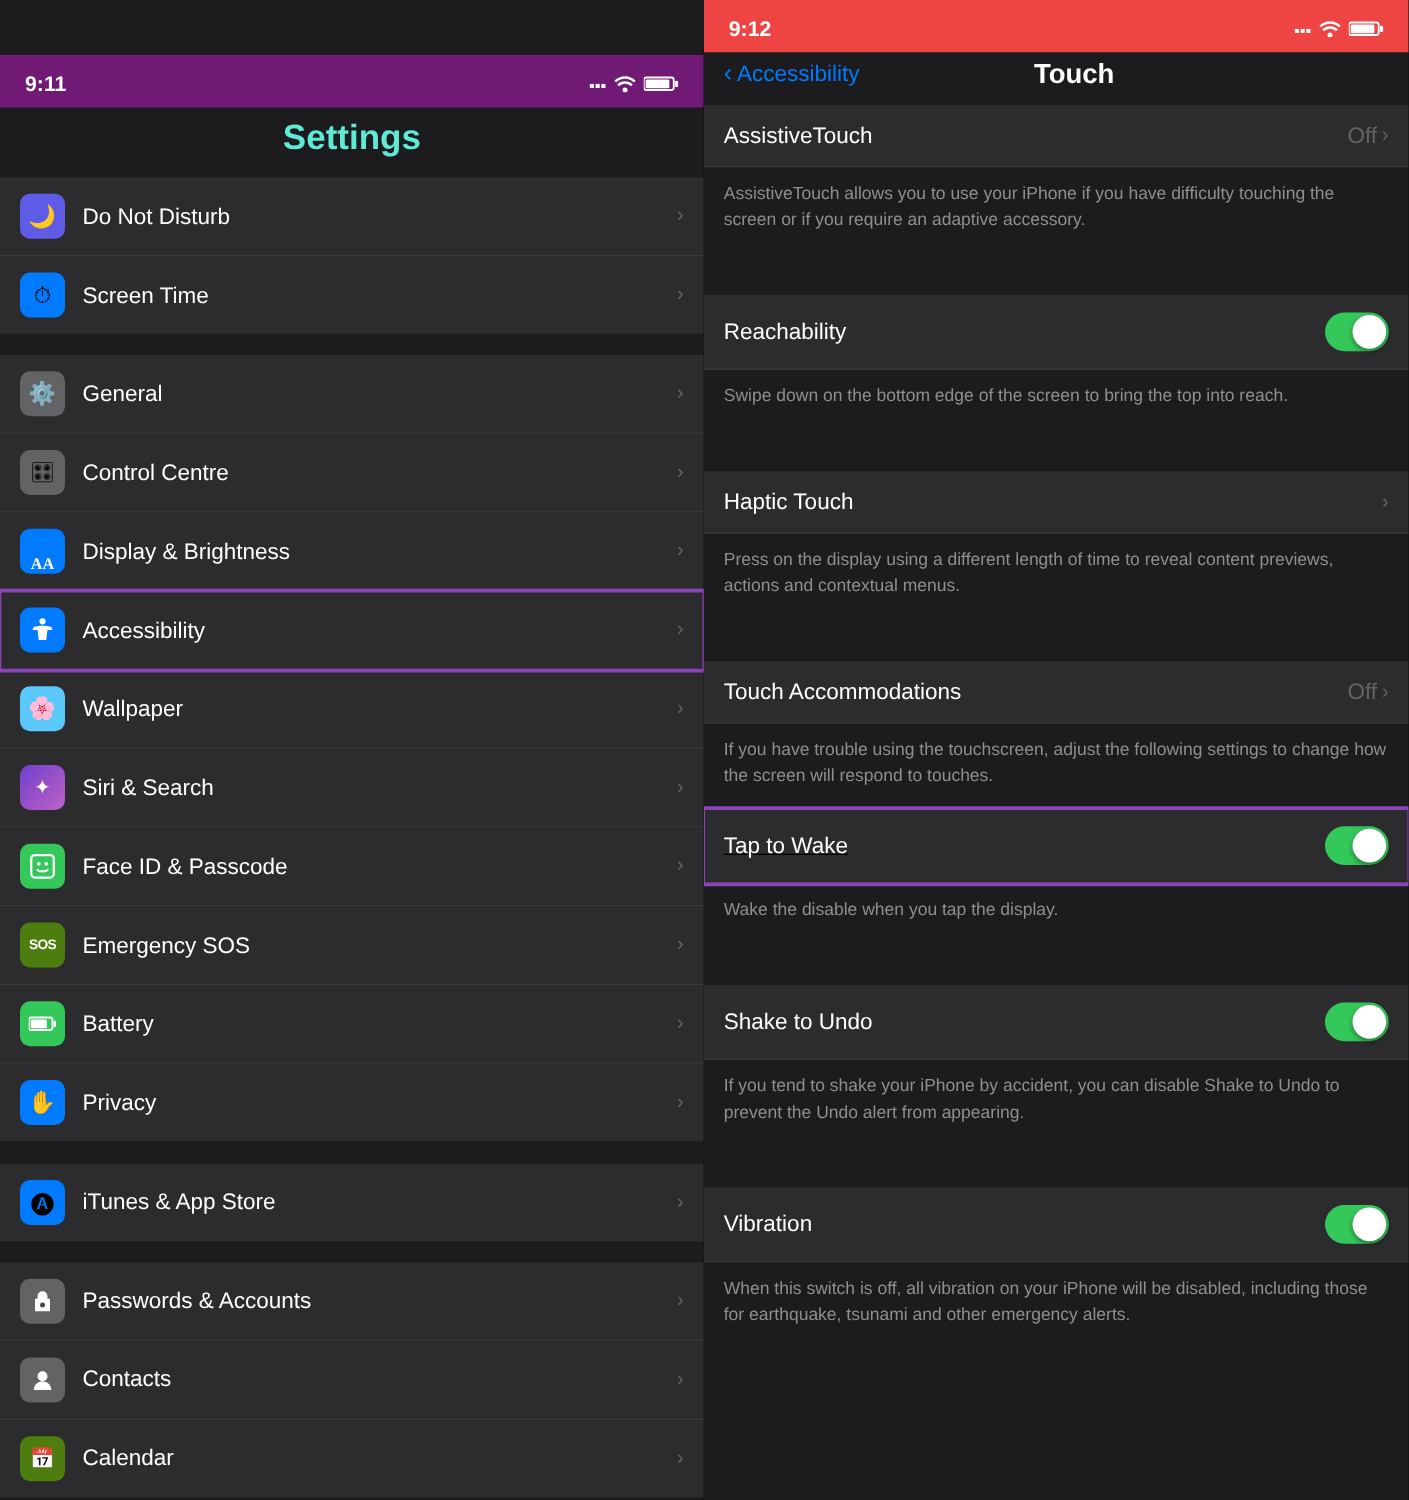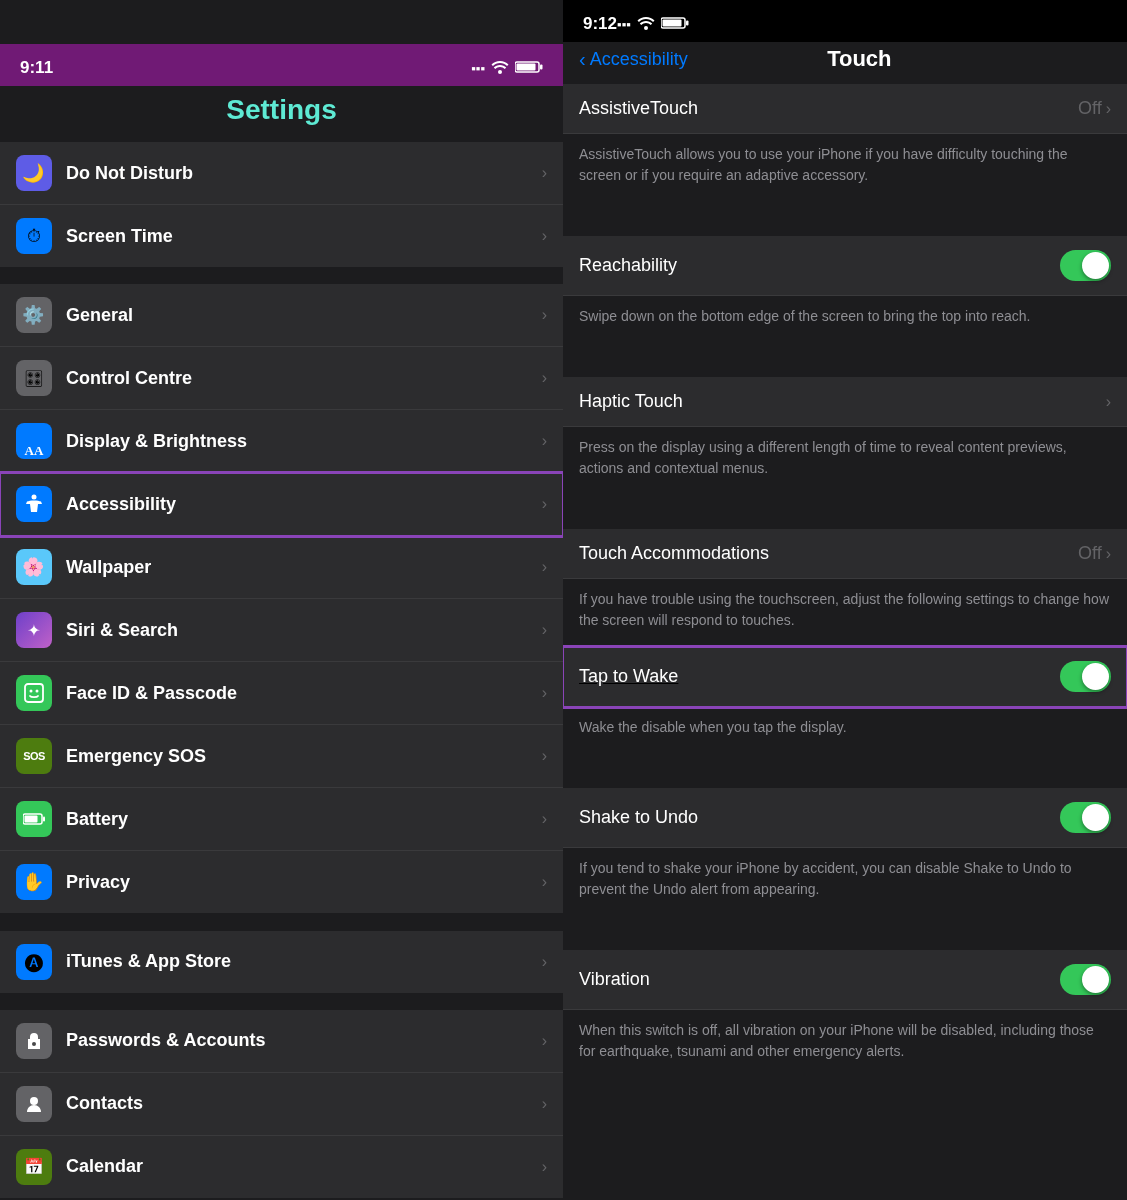--- a/index.html
+++ b/index.html
@@ -85,21 +85,21 @@
       justify-content: center;
       margin-right: 14px;
       flex-shrink: 0;
       font-size: 18px;
     }
 
     .item-label {
       flex: 1;
       font-size: 18px;
       color: #fff;
-      font-weight: 700;
+      font-weight: 400;
     }
 
     .item-chevron {
       color: #636366;
       font-size: 16px;
     }
 
     .divider-group {
       height: 36px;
       background: #1c1c1e;
@@ -118,24 +118,24 @@
       width: 564px;
       height: 1200px;
       background: #1c1c1e;
       display: flex;
       flex-direction: column;
       overflow: hidden;
     }
 
     .right-status-bar {
       display: flex;
-      justify-content: flex-start;
+      justify-content: space-between;
       align-items: center;
       padding: 14px 20px 8px;
-      background: #000000;
+      background: #ef4444;
     }
 
     .right-nav {
       display: flex;
       align-items: center;
       justify-content: space-between;
       padding: 4px 16px 12px;
       background: #1c1c1e;
     }
 

